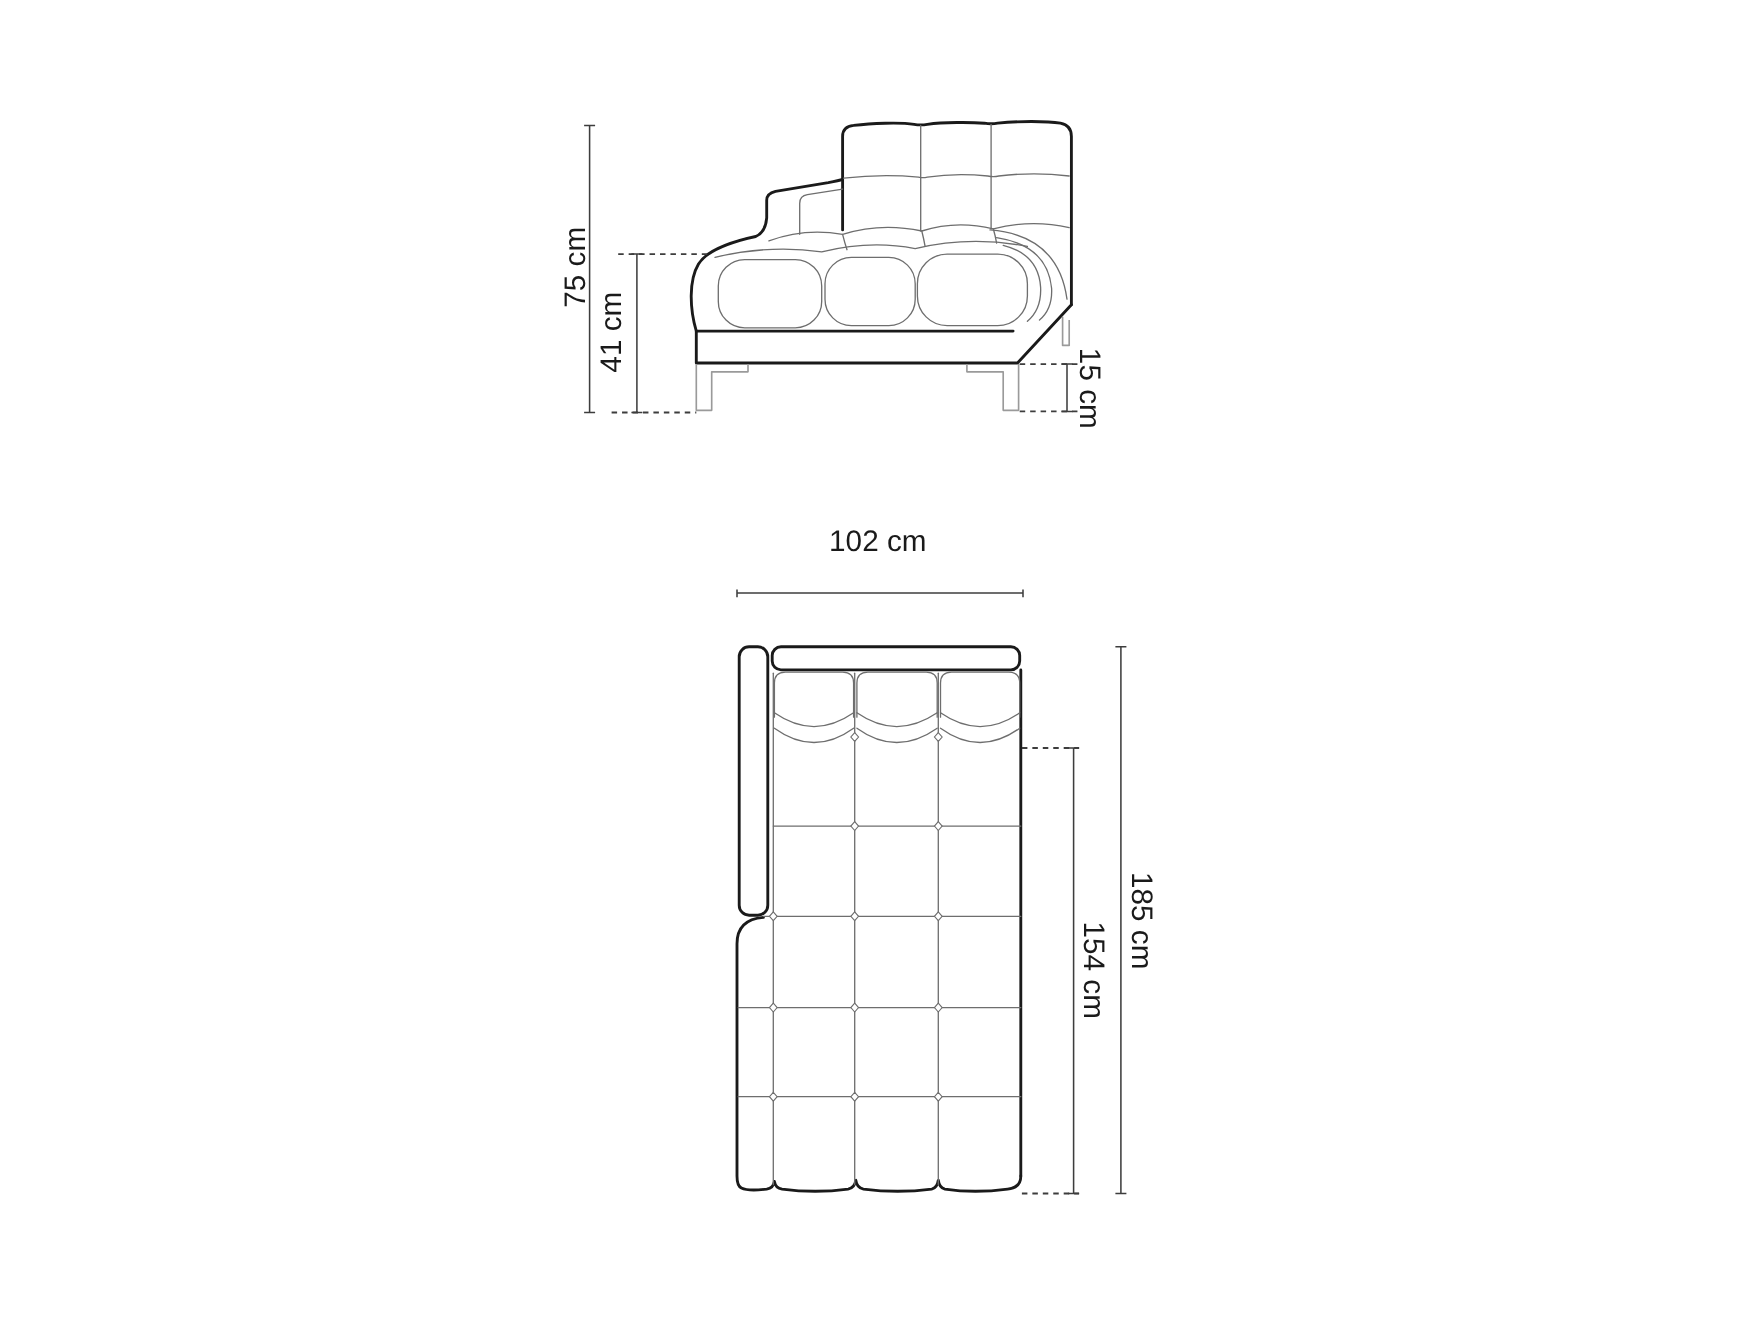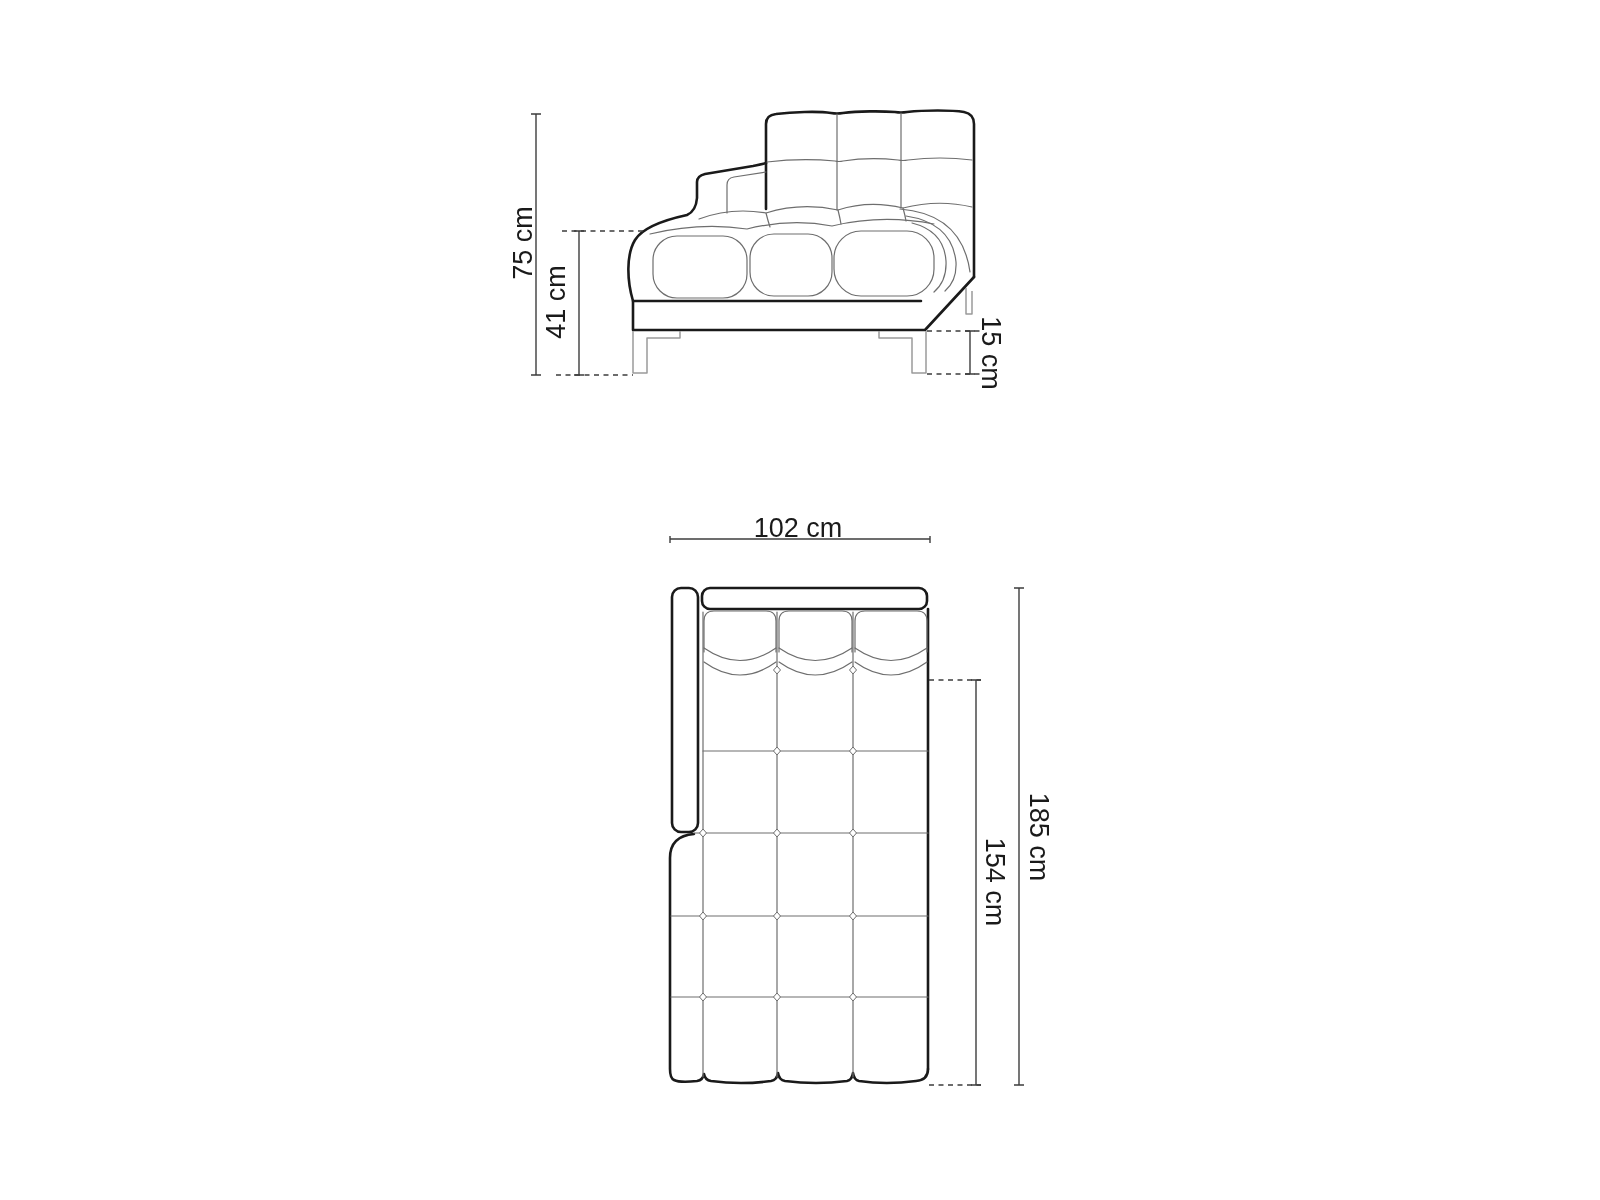--- a/index.html
+++ b/index.html
@@ -145,18 +145,18 @@
       </g>
     </g>
   </svg>
 
   <div class="dim-label rotm90" style="left:523px;top:243px;">75 cm</div>
 
   <div class="dim-label rotm90" style="left:556px;top:302px;">41 cm</div>
 
   <div class="dim-label rot90" style="left:990px;top:353px;">15 cm</div>
 
-  <div class="dim-label" style="left:798px;top:528px;">102 cm</div>
+  <div class="dim-label" style="left:798px;top:492px;">102 cm</div>
 
   <div class="dim-label rot90" style="left:1038px;top:837px;">185 cm</div>
 
   <div class="dim-label rot90" style="left:994px;top:882px;">154 cm</div>
 </div>
 
 </body></html>

